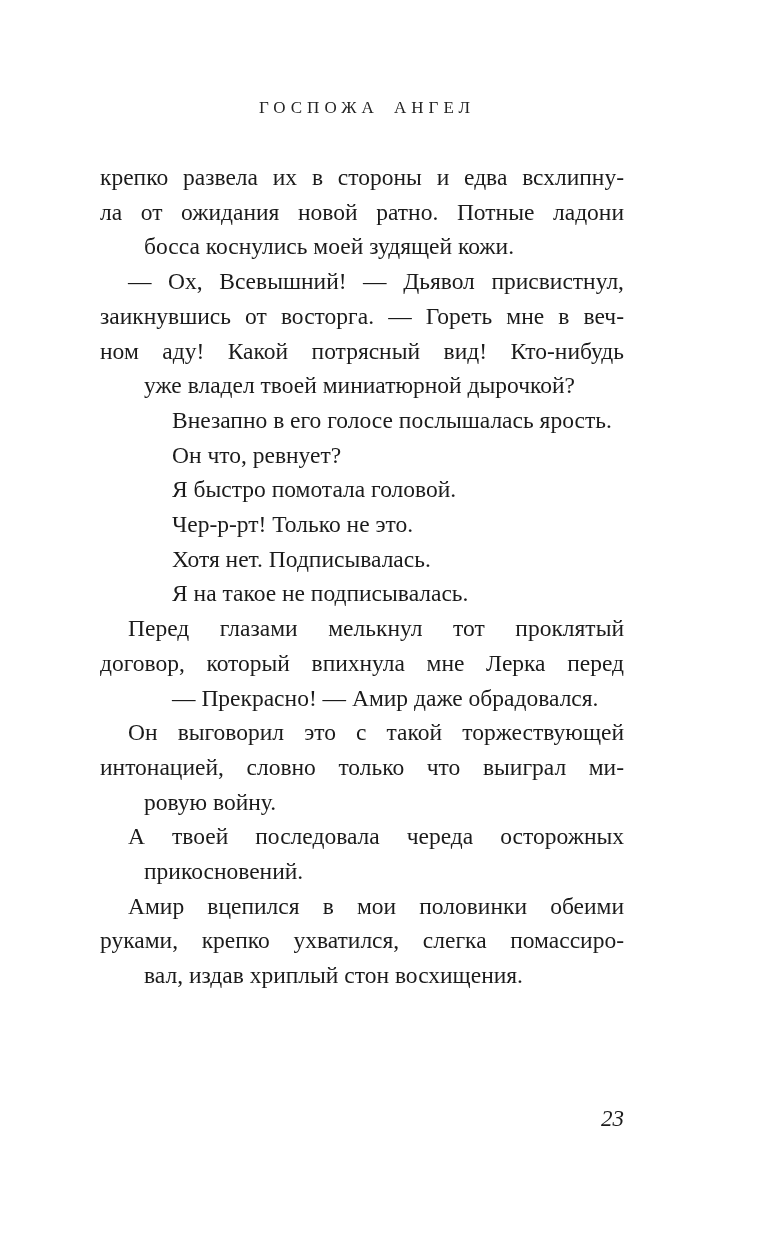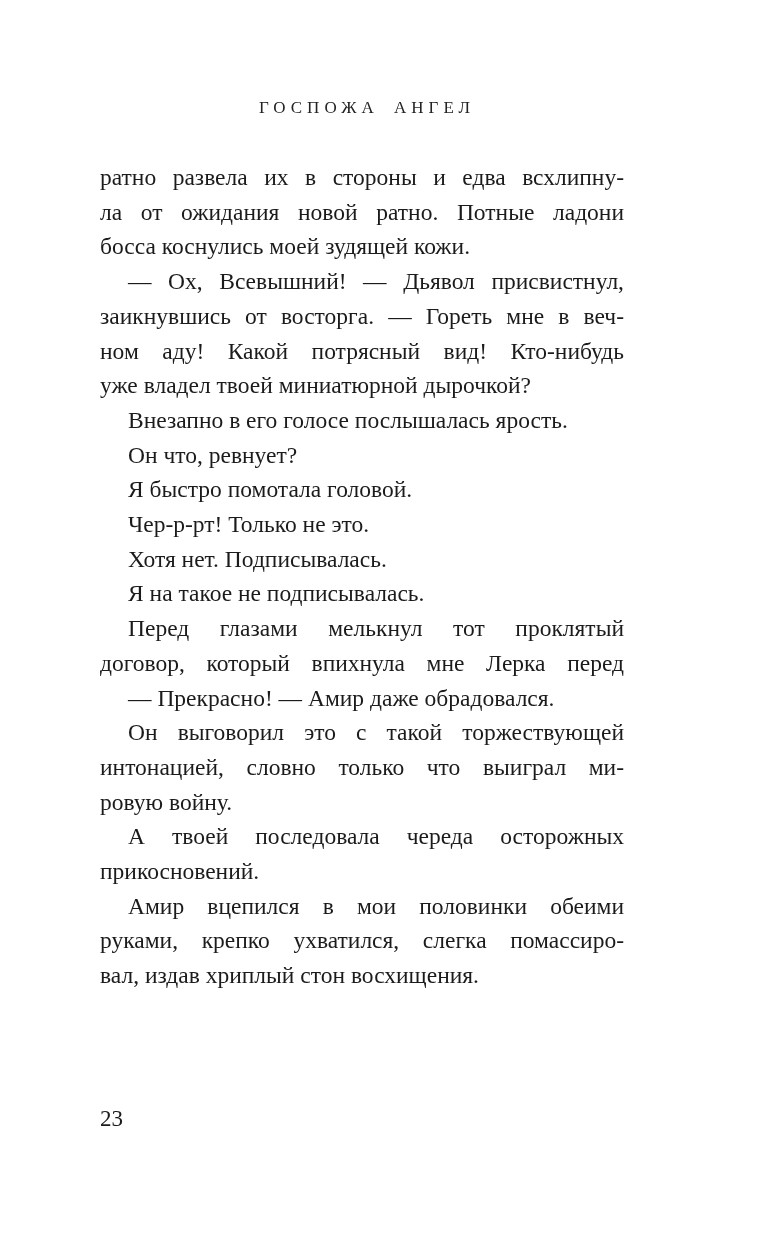--- a/index.html
+++ b/index.html
@@ -41,44 +41,46 @@
   .para {
     margin: 0;
   }
   .line {
     text-align: justify;
     text-align-last: justify;
     white-space: normal;
   }
   .line.last {
     text-align-last: left;
+    margin-left: 44px;
   }
   .line.first {
     padding-left: 28px;
   }
   .page-number {
     position: absolute;
     top: 1102px;
     left: 100px;
     width: 524px;
-    text-align: left;
+    text-align: right;
     font-size: 23px;
     line-height: 34px;
     color: #1b1b1b;
+    font-style: italic;
   }
 </style>
 </head>
 <body>
 
 <div class="book-page">
   <div class="running-head">ГОСПОЖА АНГЕЛ</div>
 
   <div class="text-block">
       <div class="para">
-        <div class="line">ратно развела их в стороны и едва всхлипну-</div>
+        <div class="line">крепко развела их в стороны и едва всхлипну-</div>
         <div class="line">ла от ожидания новой ратно. Потные ладони</div>
         <div class="line last">босса коснулись моей зудящей кожи.</div>
       </div>
       <div class="para">
         <div class="line first">— Ох, Всевышний! — Дьявол присвистнул,</div>
         <div class="line">заикнувшись от восторга. — Гореть мне в веч-</div>
         <div class="line">ном аду! Какой потрясный вид! Кто-нибудь</div>
         <div class="line last">уже владел твоей миниатюрной дырочкой?</div>
       </div>
       <div class="para">

